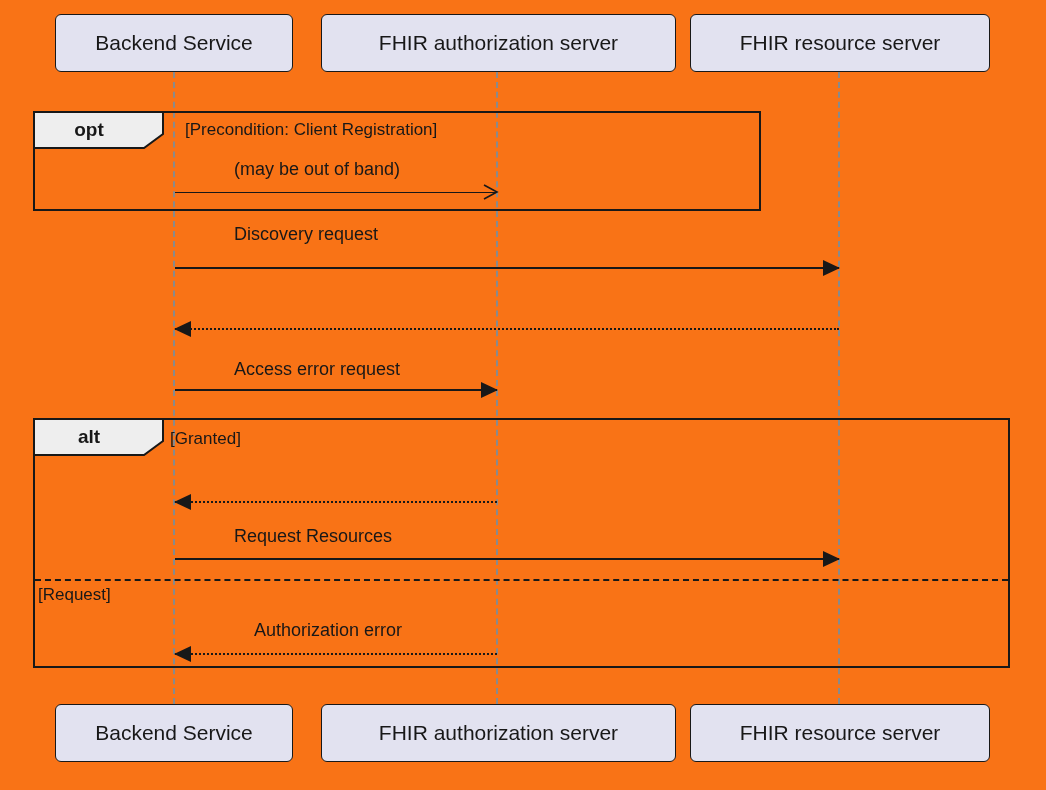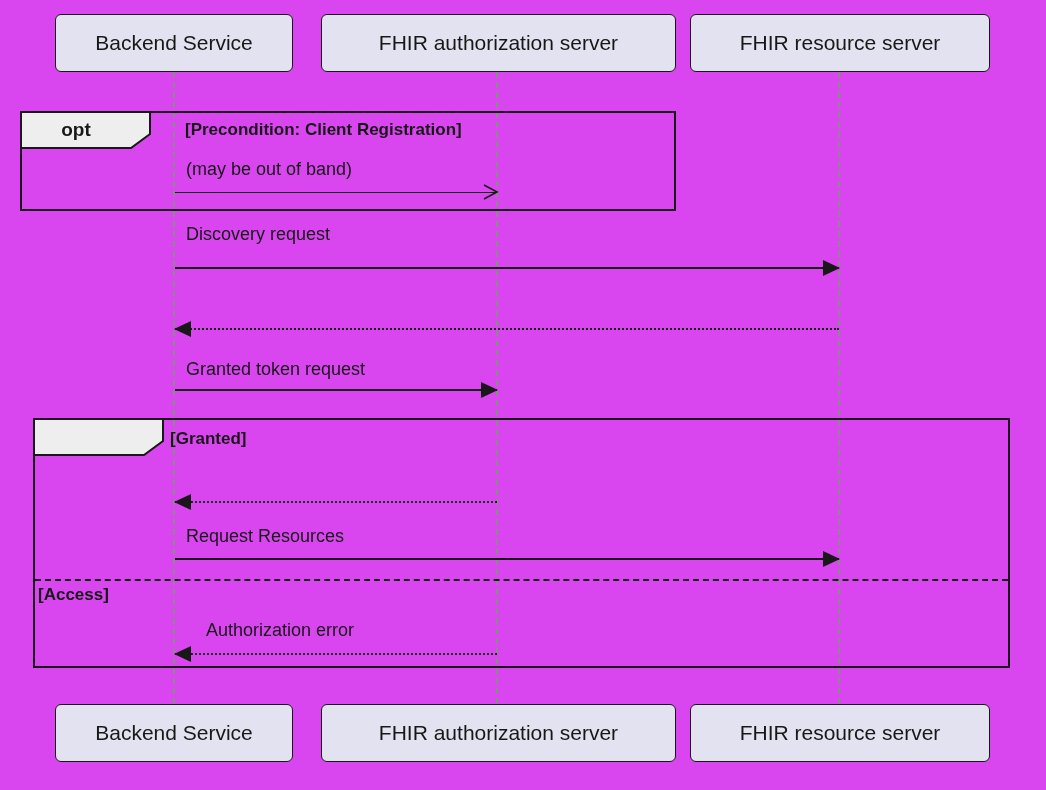--- a/index.html
+++ b/index.html
@@ -1,39 +1,39 @@
 <!DOCTYPE html>
 <html><head>
 <meta charset="utf-8">
 <style>
   html,body{margin:0;padding:0;background:#ffffff;}
   .diagram{
-    position:relative;width:1046px;height:790px;background:#d946ef;
+    position:relative;width:1046px;height:790px;background:#f97316;
     font-family:"Liberation Sans", sans-serif;color:#181818;overflow:hidden;
   }
   
   .lifeline{position:absolute;top:72px;height:632px;width:0;border-left:2px dashed #8a8a8a;}
   
   .participant{
     position:absolute;height:58px;box-sizing:border-box;
     background:#E2E2F0;border:1.7px solid #181818;border-radius:6px;
     display:flex;align-items:center;justify-content:center;
     font-size:21px;white-space:nowrap;
   }
   
   .fragment{position:absolute;box-sizing:border-box;border:2px solid #181818;background:transparent;}
   .op-tab{position:absolute;left:-2px;top:-2px;}
   .op-label{
     position:absolute;left:-2px;top:-2px;width:112px;height:37px;line-height:37px;
     text-align:center;font-weight:bold;font-size:19px;
   }
   .divider{position:absolute;left:0;right:0;border-top:2px dashed #181818;}
-  .guard{position:absolute;font-weight:bold;font-size:17px;white-space:nowrap;}
+  .guard{position:absolute;font-weight:normal;font-size:17px;white-space:nowrap;}
   
-  .msg-label{position:absolute;font-size:18px;white-space:nowrap;}
+  .msg-label{position:absolute;font-size:18px;white-space:nowrap;margin-left:48px;}
   .msg-line{position:absolute;height:0;border-top:2px solid #181818;}
   .msg-line.thin{border-top-width:1px;}
   .msg-line.dotted{border-top-style:dotted;}
   .head-r{position:absolute;right:-1px;top:-9px;width:0;height:0;
     border-top:8px solid transparent;border-bottom:8px solid transparent;border-left:17px solid #181818;}
   .head-l{position:absolute;left:-1px;top:-9px;width:0;height:0;
     border-top:8px solid transparent;border-bottom:8px solid transparent;border-right:17px solid #181818;}
   .head-open{position:absolute;right:-2px;top:-10px;}
 </style>
 </head>
@@ -42,21 +42,21 @@
 <div class="diagram">
 
   <div class="lifeline" style="left:173px"></div>
   <div class="lifeline" style="left:496px"></div>
   <div class="lifeline" style="left:838px"></div>
 
   <div class="participant" style="left:55px;top:14px;width:238px">Backend Service</div>
   <div class="participant" style="left:321px;top:14px;width:355px">FHIR authorization server</div>
   <div class="participant" style="left:690px;top:14px;width:300px">FHIR resource server</div>
 
-  <div class="fragment" style="left:20px;top:111px;width:656px;height:100px">
+  <div class="fragment" style="left:33px;top:111px;width:728px;height:100px">
     <svg class="op-tab" width="132" height="39" viewBox="0 0 132 39">
       <path d="M1,1 H130 V23 L111,37 H1 Z" fill="#EEEEEE" stroke="#181818" stroke-width="2"></path>
     </svg>
     <div class="op-label">opt</div>
   </div>
   <div class="guard" style="left:185px;top:120px">[Precondition: Client Registration]</div>
 
   <div class="msg-label" style="left:186px;top:159px">(may be out of band)</div>
   <div class="msg-line thin" style="left:175px;top:192px;width:322px">
     <svg class="head-open" width="19" height="18" viewBox="0 0 19 18">
@@ -66,43 +66,44 @@
 
   <div class="msg-label" style="left:186px;top:224px">Discovery request</div>
   <div class="msg-line" style="left:175px;top:267px;width:664px">
     <i class="head-r"></i>
   </div>
 
   <div class="msg-line dotted" style="left:175px;top:328px;width:664px">
     <i class="head-l"></i>
   </div>
 
-  <div class="msg-label" style="left:186px;top:359px">Granted token request</div>
+  <div class="msg-label" style="left:186px;top:359px">Access error request</div>
   <div class="msg-line" style="left:175px;top:389px;width:322px">
     <i class="head-r"></i>
   </div>
 
   <div class="fragment" style="left:33px;top:418px;width:977px;height:250px">
     <svg class="op-tab" width="132" height="39" viewBox="0 0 132 39">
       <path d="M1,1 H130 V23 L111,37 H1 Z" fill="#EEEEEE" stroke="#181818" stroke-width="2"></path>
     </svg>
+    <div class="op-label">alt</div>
     <div class="divider" style="top:159px"></div>
   </div>
   <div class="guard" style="left:170px;top:429px">[Granted]</div>
 
   <div class="msg-line dotted" style="left:175px;top:501px;width:322px">
     <i class="head-l"></i>
   </div>
 
   <div class="msg-label" style="left:186px;top:526px">Request Resources</div>
   <div class="msg-line" style="left:175px;top:558px;width:664px">
     <i class="head-r"></i>
   </div>
 
-  <div class="guard" style="left:38px;top:585px">[Access]</div>
+  <div class="guard" style="left:38px;top:585px">[Request]</div>
 
   <div class="msg-label" style="left:206px;top:620px">Authorization error</div>
   <div class="msg-line dotted" style="left:175px;top:653px;width:322px">
     <i class="head-l"></i>
   </div>
 
   <div class="participant" style="left:55px;top:704px;width:238px">Backend Service</div>
   <div class="participant" style="left:321px;top:704px;width:355px">FHIR authorization server</div>
   <div class="participant" style="left:690px;top:704px;width:300px">FHIR resource server</div>
 

